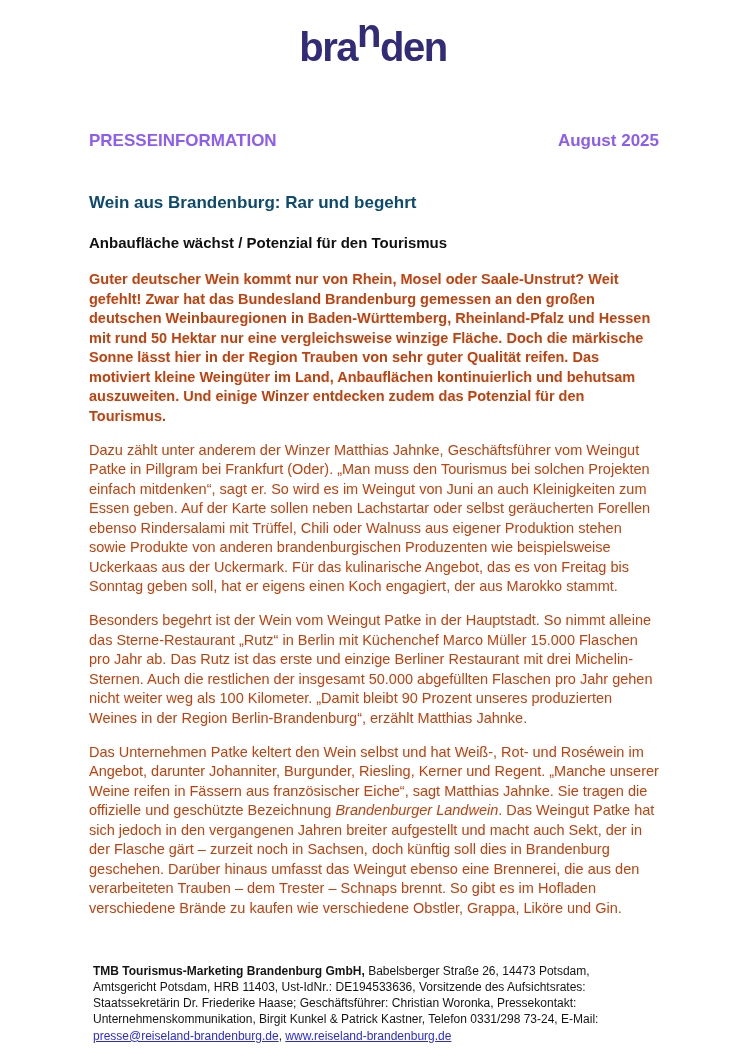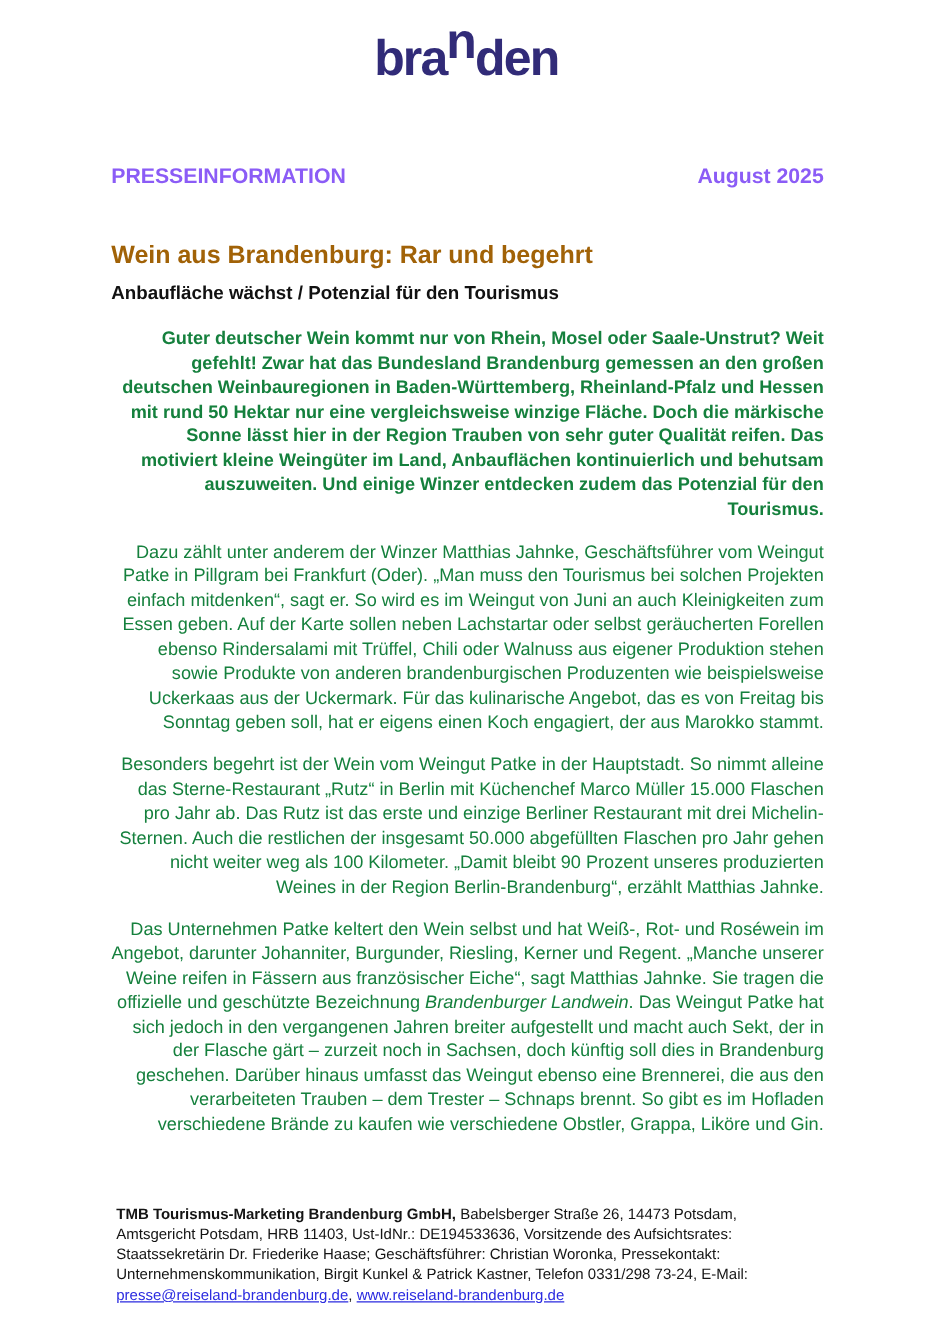--- a/index.html
+++ b/index.html
@@ -59,36 +59,36 @@
     display: flex;
     justify-content: space-between;
     align-items: baseline;
     font-size: 17px;
     font-weight: 700;
     color: #8b5cf6;
   }
 
   .article-title {
     margin-top: 42px;
-    font-size: 20px;
+    font-size: 17px;
     font-weight: 700;
-    color: #a16207;
+    color: #0c4a6e;
   }
   .article-subtitle {
-    margin-top: 10px;
+    margin-top: 21px;
     font-size: 15px;
     font-weight: 700;
     color: #111111;
   }
 
   .body-text {
     font-size: 14.5px;
     line-height: 19.5px;
-    color: #15803d;
-    text-align: right;
+    color: #c2410c;
+    text-align: left;
     hyphens: auto;
     -webkit-hyphens: auto;
   }
   .lead {
     margin-top: 19px;
     font-weight: 700;
   }
   .para {
     margin-top: 9px;
   }

